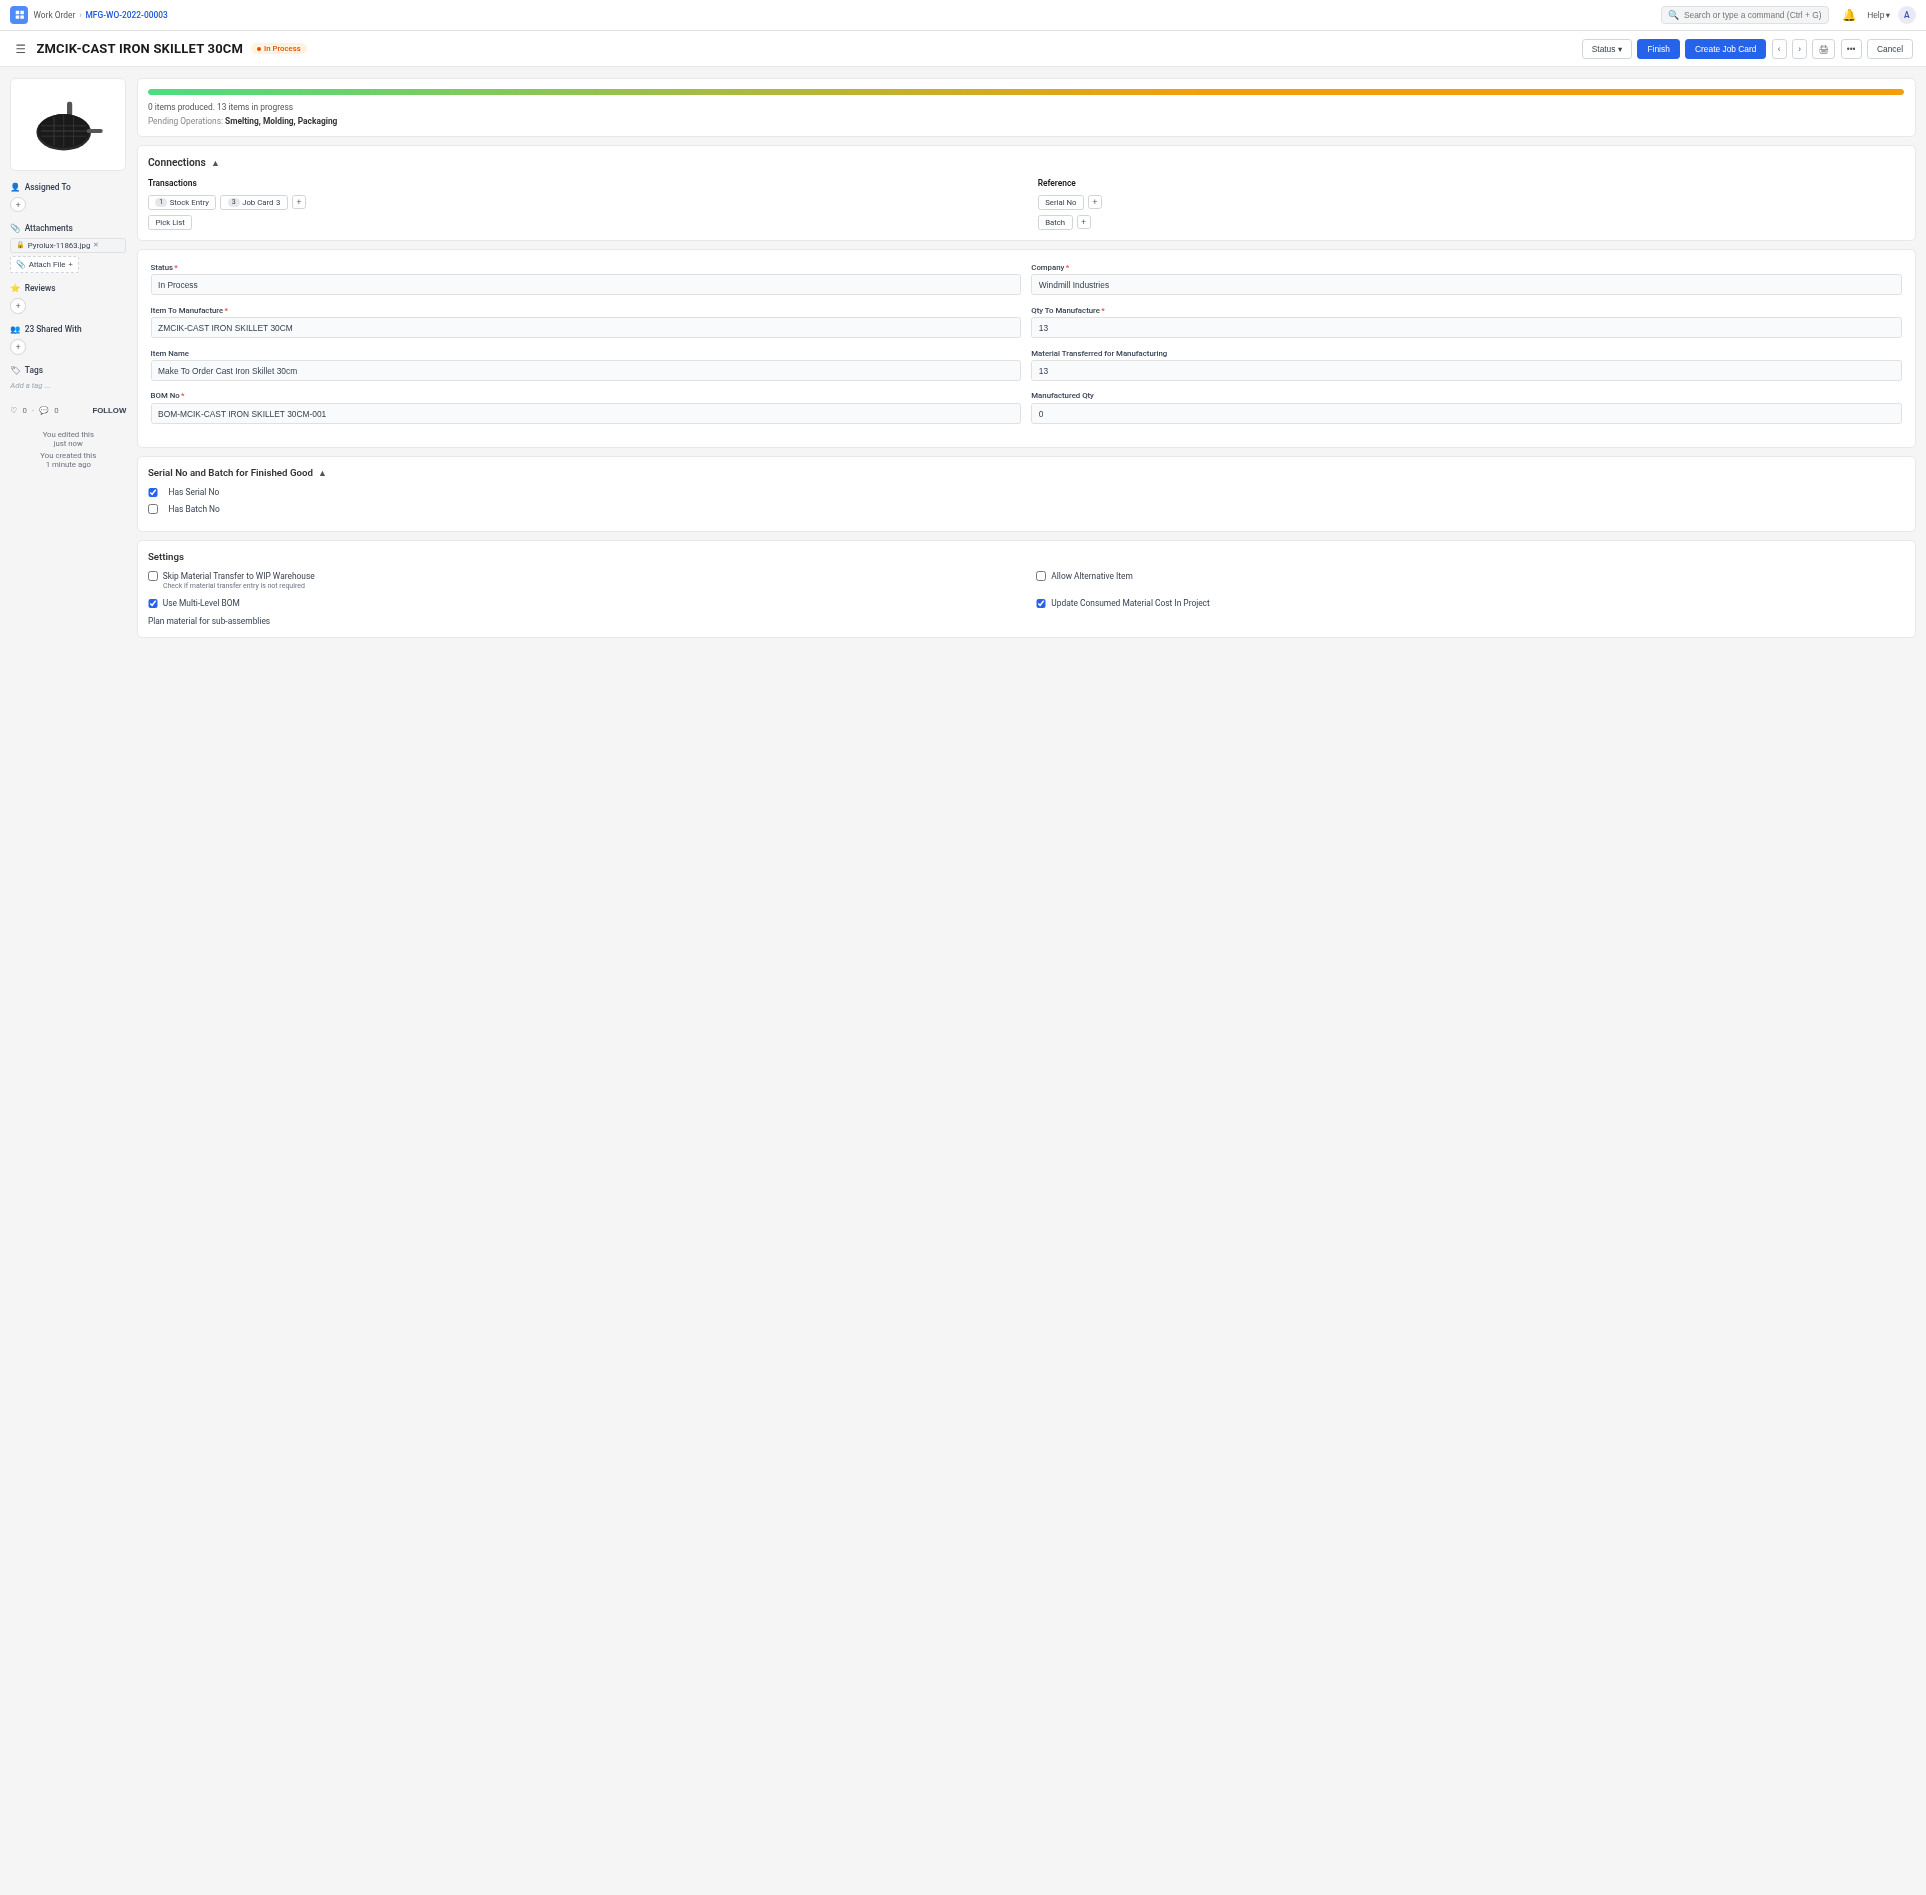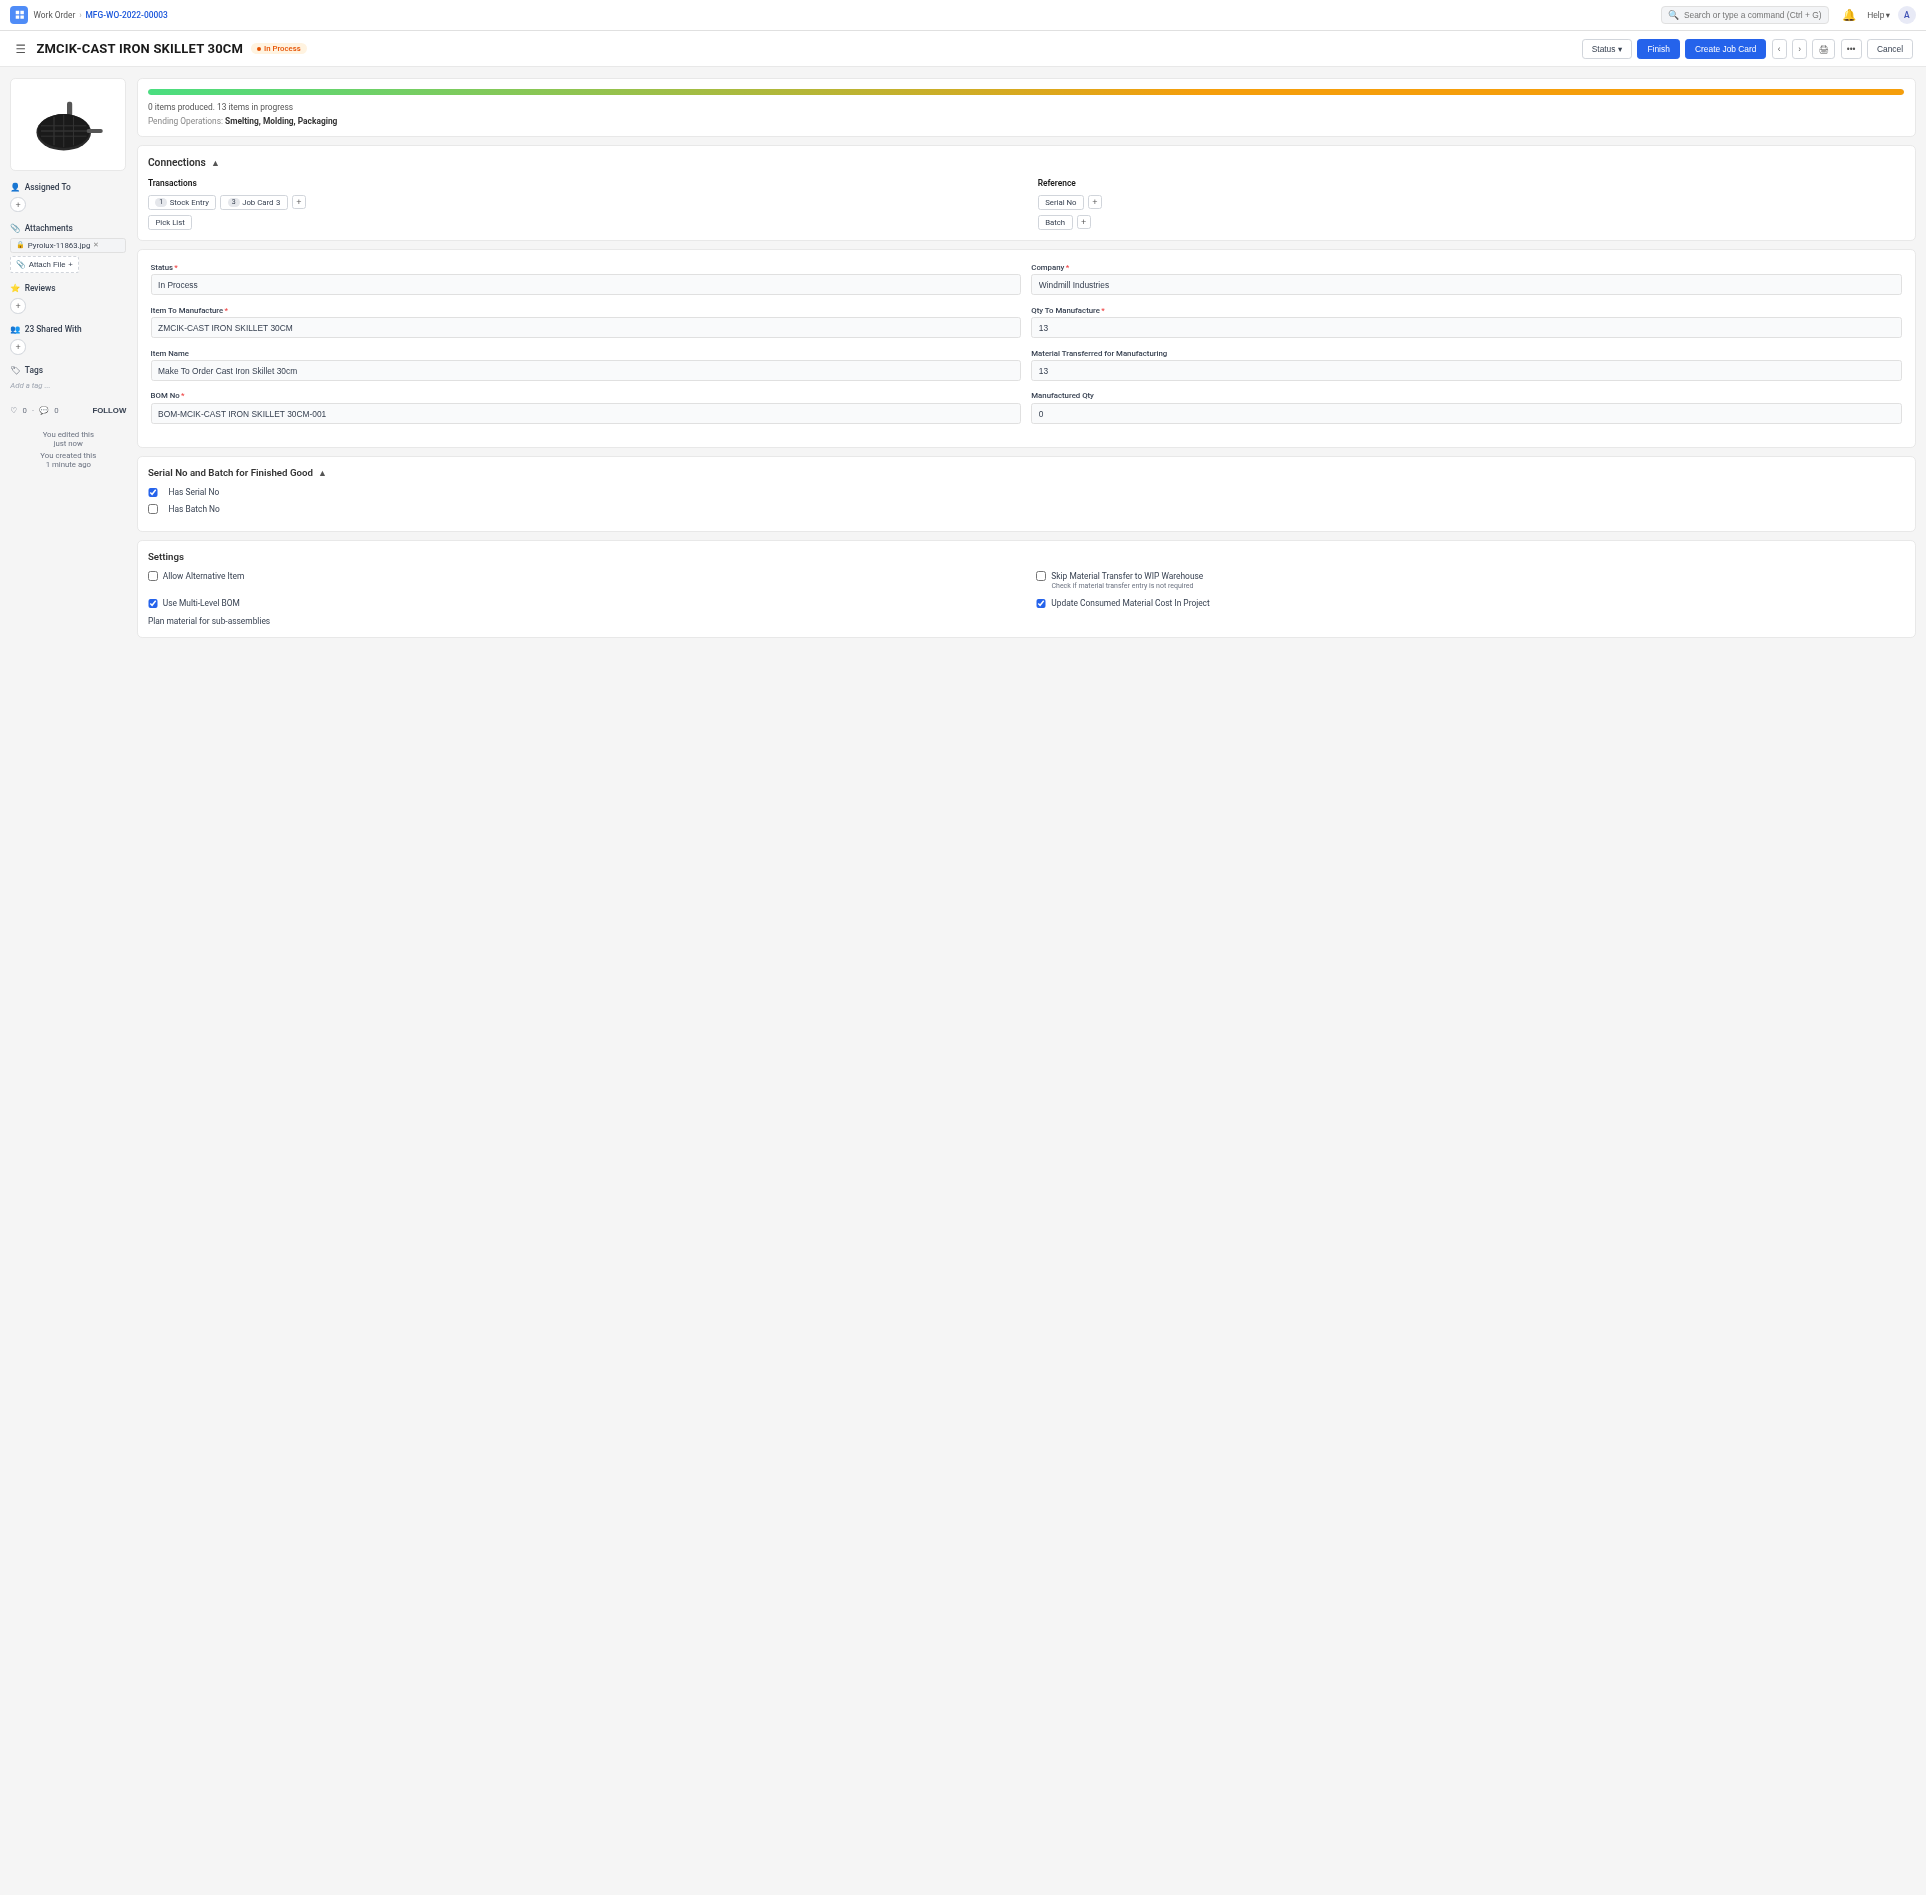--- a/index.html
+++ b/index.html
@@ -392,35 +392,35 @@
         <input type="checkbox" id="has-batch" style="">
         <label for="has-batch">Has Batch No</label>
       </div>
     </div>
 
     <div class="card">
       <div class="settings-title">Settings</div>
       <div class="settings-grid">
 
         <div class="settings-item">
-          <input type="checkbox" id="allow-alt" style="">
-          <label for="allow-alt">Allow Alternative Item</label>
-        </div>
-
-        <div class="settings-item">
           <div>
             <div style="display:flex;align-items:center;gap:5.2px">
               <input type="checkbox" id="skip-transfer" style="">
               <label for="skip-transfer">Skip Material Transfer to WIP Warehouse</label>
             </div>
             <div class="sub-text" style="padding-left:15px">Check if material transfer entry is not required</div>
           </div>
         </div>
 
         <div class="settings-item">
+          <input type="checkbox" id="allow-alt" style="">
+          <label for="allow-alt">Allow Alternative Item</label>
+        </div>
+
+        <div class="settings-item">
           <input type="checkbox" id="use-multi-bom" checked="" style="">
           <label for="use-multi-bom">Use Multi-Level BOM</label>
         </div>
 
         <div class="settings-item">
           <input type="checkbox" id="update-cost" checked="" style="">
           <label for="update-cost">Update Consumed Material Cost In Project</label>
         </div>
 
         <div class="settings-item">

